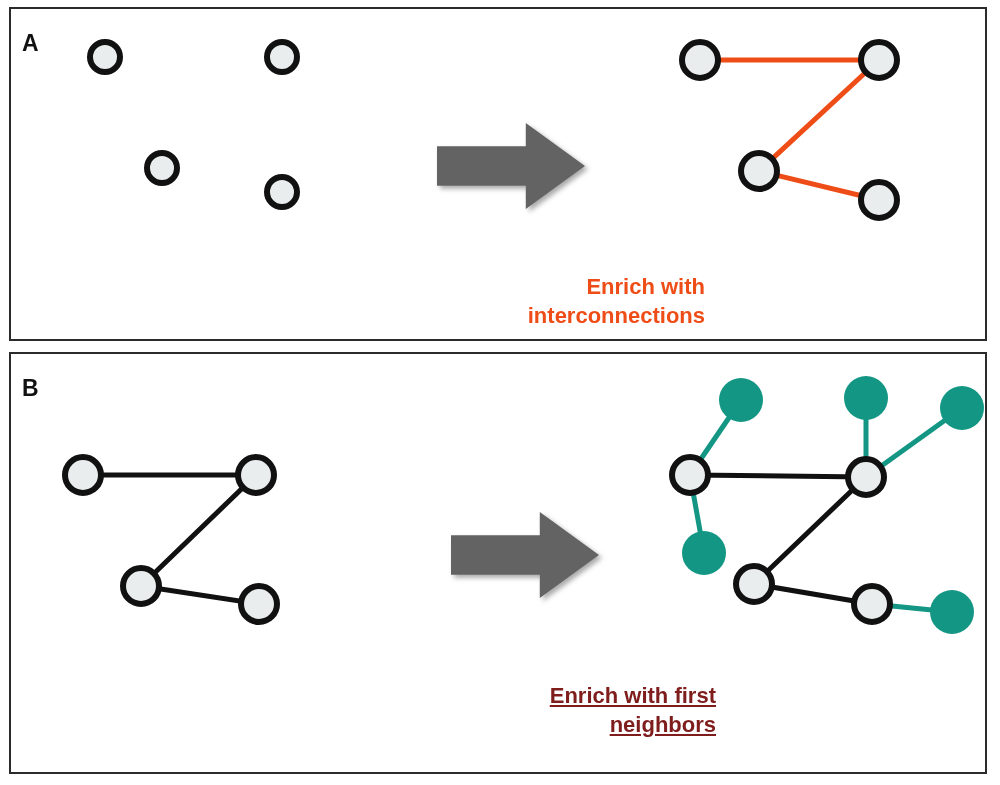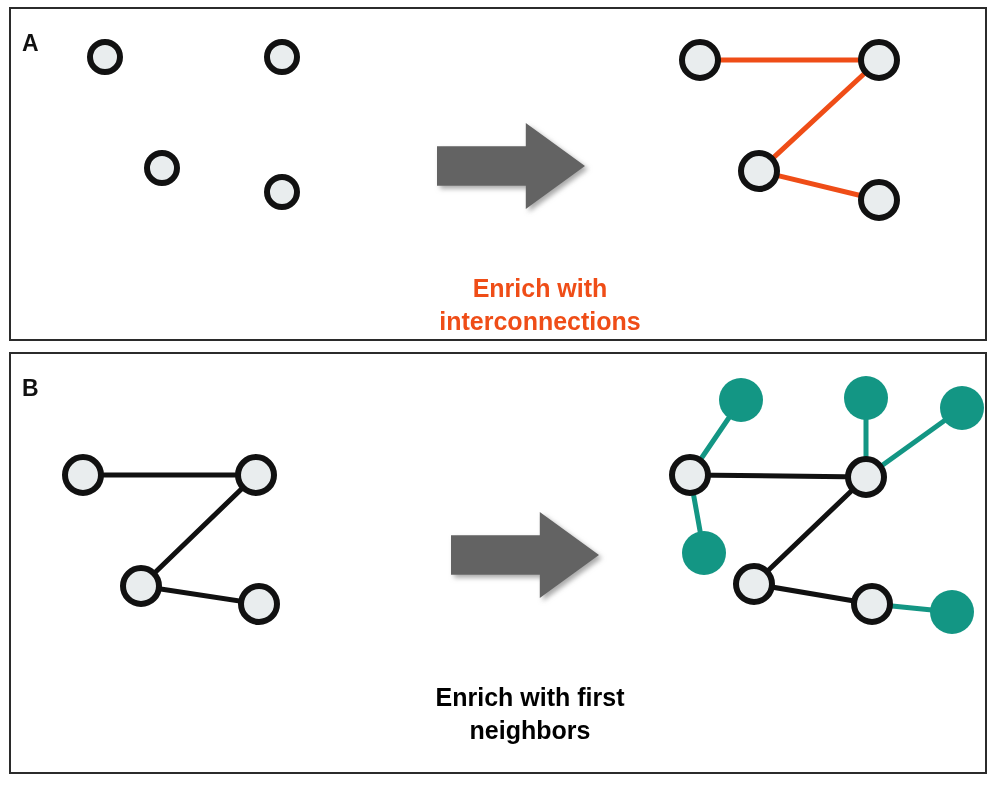--- a/index.html
+++ b/index.html
@@ -35,34 +35,35 @@
     font-size: 23px;
     color: #111111;
     font-family: "Liberation Sans", sans-serif;
     letter-spacing: 0px;
   }
   #label-a { left: 22px; top: 30px; }
   #label-b { left: 22px; top: 375px; }
 
   .caption {
     position: absolute;
-    text-align: center;
-    font-size: 25px;
+    text-align: right;
+    font-size: 22px;
     font-weight: bold;
     line-height: 1.32;
     font-family: "Liberation Sans", sans-serif;
     white-space: pre-line;
   }
   #caption-a {
     left: 375px; top: 272px; width: 330px;
     color: #ef4d17;
   }
   #caption-b {
-    left: 365px; top: 681px; width: 330px;
-    color: #000000;
+    left: 386px; top: 681px; width: 330px;
+    color: #7f1d1d;
+    text-decoration: underline;
   }
 
   svg.layer {
     position: absolute;
     left: 0; top: 0;
     width: 1000px;
     height: 785px;
     overflow: visible;
     pointer-events: none;
   }

